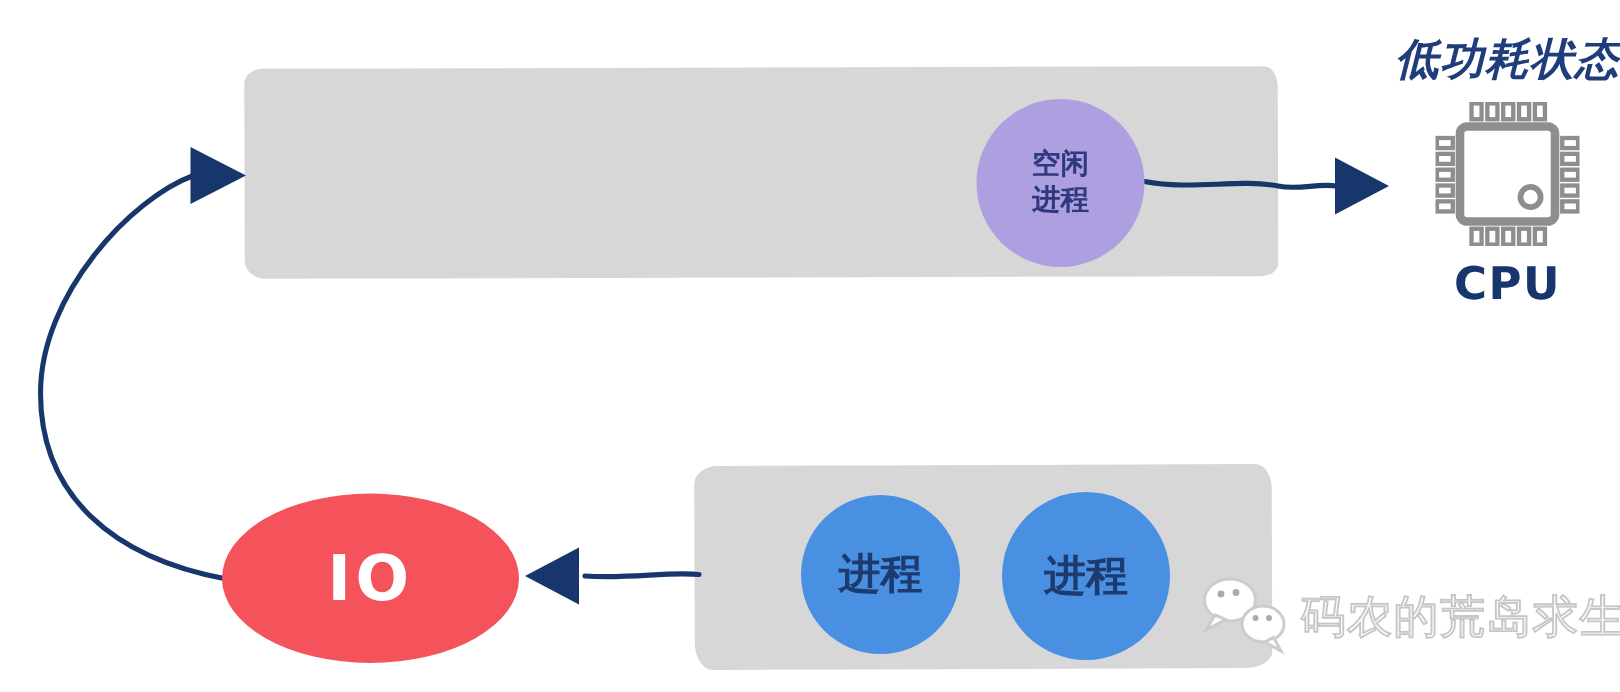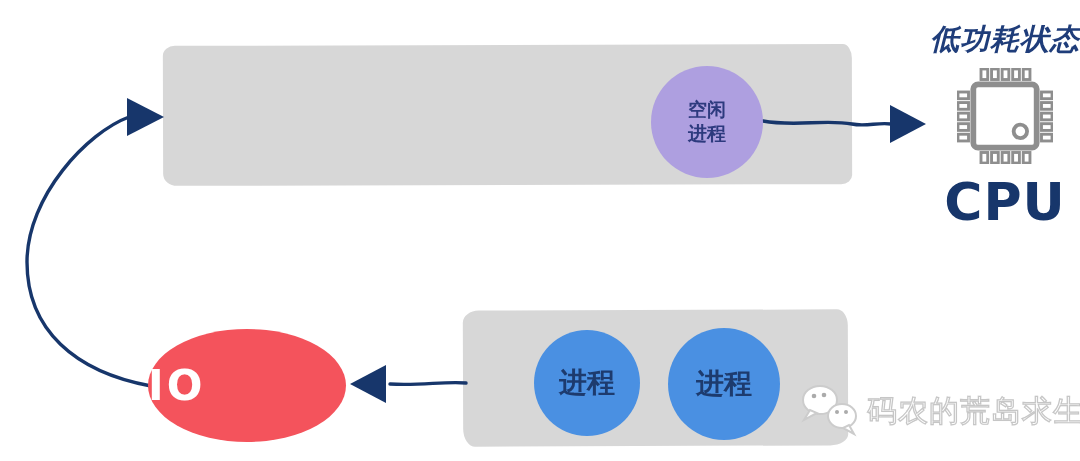--- a/index.html
+++ b/index.html
@@ -26,41 +26,41 @@
   .idle-circle{
     left:651px;top:66px;width:112px;height:112px;
     background:var(--idle-purple);color:#2d3a7e;font-size:19px;line-height:1.25;
   }
   .proc-circle{background:var(--process-blue);color:#1d3b6e;font-size:28px;}
   .proc-1{left:534px;top:330px;width:106px;height:106px;}
   .proc-2{left:668px;top:328px;width:112px;height:112px;}
   .io-ellipse{
     position:absolute;left:148px;top:329px;width:198px;height:113px;
     background:var(--io-red);border-radius:50%;
-    display:flex;align-items:center;justify-content:flex-start;
+    display:flex;align-items:center;justify-content:center;
     color:#ffffff;font-size:42px;font-weight:700;letter-spacing:3px;
   }
   .arrows{position:absolute;left:0;top:0;width:1080px;height:461px;pointer-events:none;}
   .arrow-line{fill:none;stroke:var(--arrow-navy);stroke-width:3.4;stroke-linecap:round;}
   .arrow-head{fill:var(--arrow-navy);stroke:none;}
   .title{
     position:absolute;left:920px;top:20px;width:170px;text-align:center;
     font-size:29px;font-style:italic;font-weight:700;color:var(--title-blue);
     letter-spacing:1px;white-space:nowrap;
   }
   .cpu-block{
     position:absolute;left:930px;top:68px;width:150px;
     display:flex;flex-direction:column;align-items:center;
   }
   .chip{width:96px;height:96px;}
   .chip .pin{fill:#ffffff;stroke:var(--chip-gray);stroke-width:3;}
   .chip .body{fill:#ffffff;stroke:var(--chip-gray);stroke-width:6;}
   .chip .dot{fill:#ffffff;stroke:var(--chip-gray);stroke-width:4;}
   .cpu-label{
-    margin-top:8px;font-size:52px;font-weight:600;color:var(--arrow-navy);
+    margin-top:8px;font-size:30px;font-weight:600;color:var(--arrow-navy);
     letter-spacing:1px;
   }
   .watermark{position:absolute;left:797px;top:383px;display:flex;align-items:center;}
   .wechat-icon{width:66px;height:56px;flex:0 0 auto;}
   .wm-bubble{fill:#ffffff;stroke:#cccccc;stroke-width:2;}
   .wm-eye{fill:#ababab;}
   .wm-text{
     margin-left:4px;font-size:30px;letter-spacing:1px;white-space:nowrap;
     color:rgba(255,255,255,0.95);
     -webkit-text-stroke:1.2px #c6c6c6;

